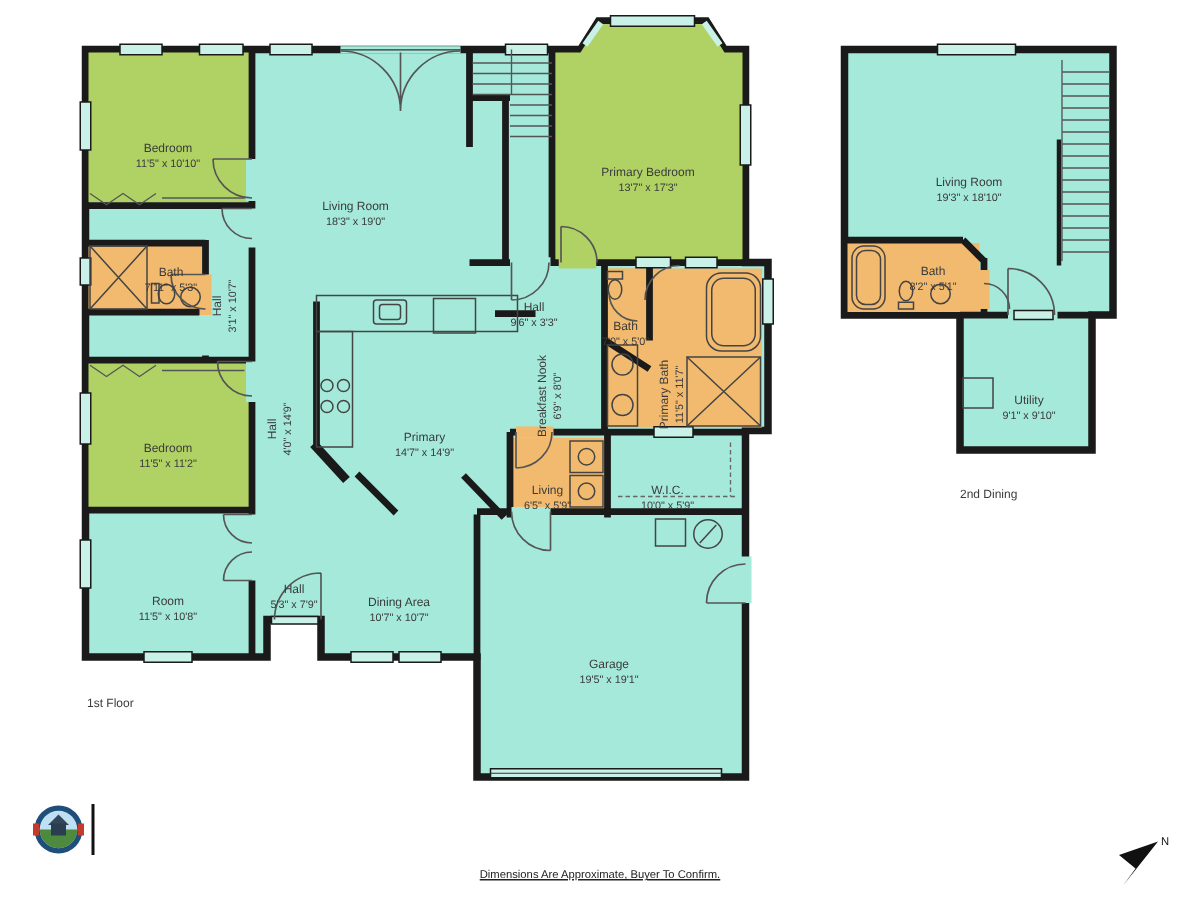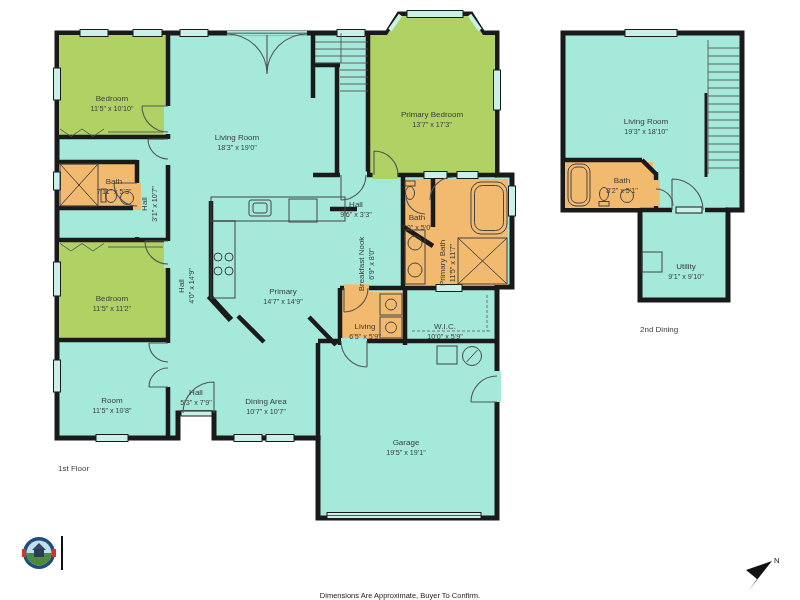--- a/index.html
+++ b/index.html
@@ -15,22 +15,22 @@
   .floor-label{position:absolute;font-size:8px;color:#3b3b3b;}
   #floor1-label{left:58px;top:464px;}
   #floor2-label{left:640px;top:325px;}
   .logo{position:absolute;left:22px;top:536px;display:flex;align-items:center;}
   .logo-badge{width:34px;height:34px;}
   .logo-bar{width:2px;height:34px;background:#111;margin-left:5px;}
   .logo-text{margin-left:5px;}
   .logo-text .l1{font-size:9.5px;font-weight:bold;letter-spacing:.2px;color:#111;}
   .logo-text .l2{font-size:7px;font-weight:bold;letter-spacing:.5px;color:#111;margin-top:1px;}
   .logo-text .l3{font-size:5.5px;font-weight:bold;letter-spacing:1.3px;color:#111;margin-top:2px;}
-  .disclaimer{position:absolute;left:50%;top:591px;transform:translateX(-50%);
-              font-size:7.5px;color:#222;}
+  .disclaimer{position:absolute;left:50%;top:578px;transform:translateX(-50%);
+              font-size:7.5px;color:#222;text-decoration:underline;}
 </style>
 </head>
 <body>
 
 <div class="canvas">
 
 <svg class="plan" width="800" height="600" viewBox="0 0 800 600">
 
   <g>
 

